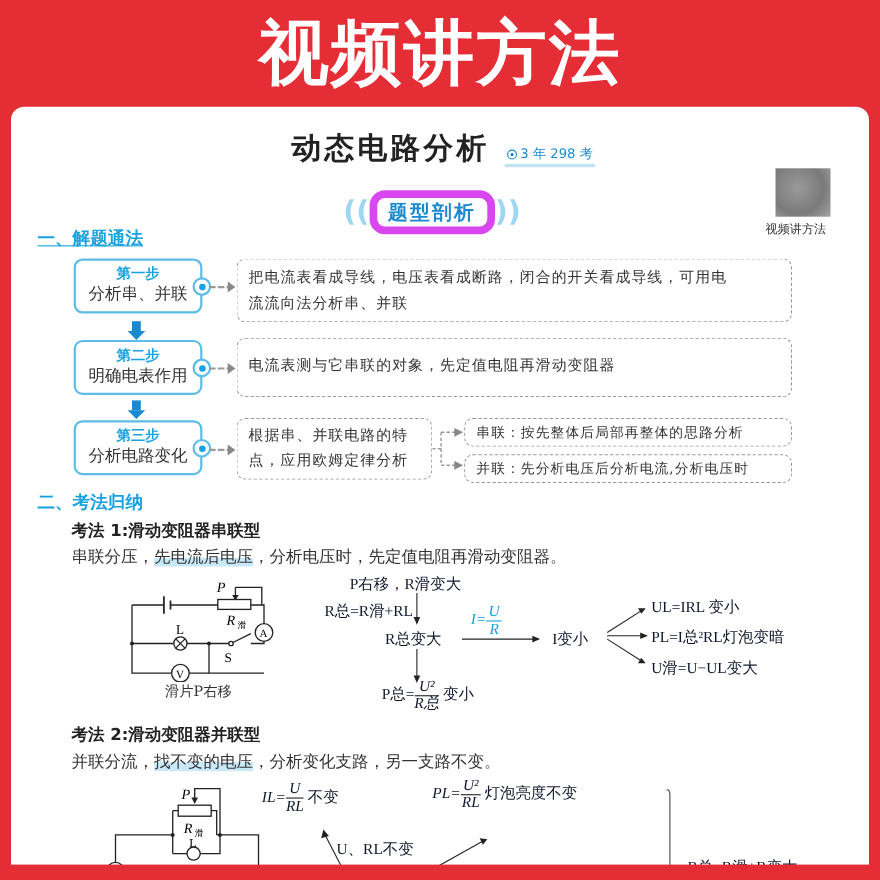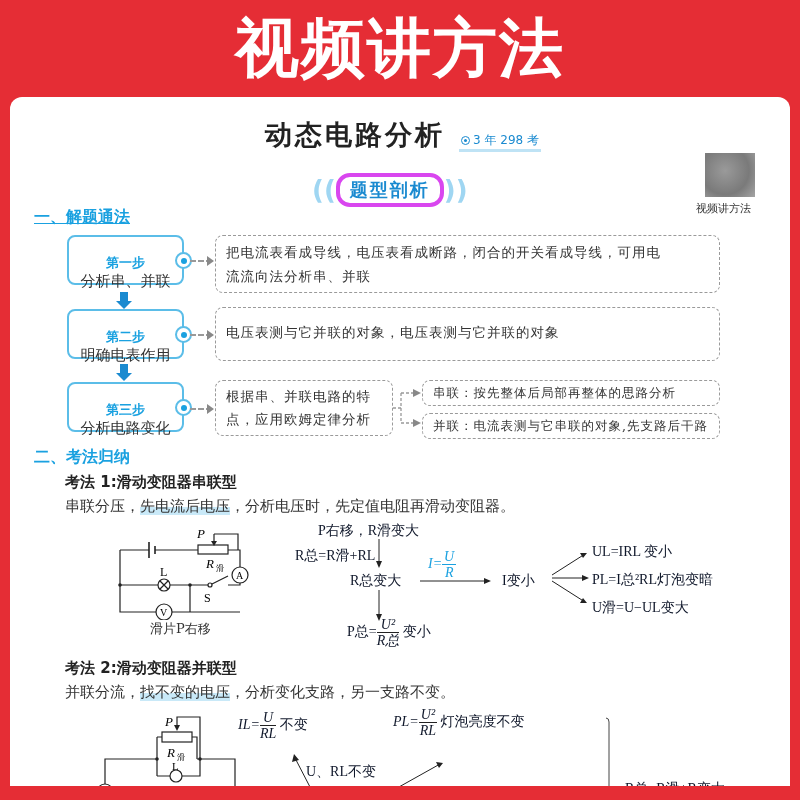--- a/index.html
+++ b/index.html
@@ -12,30 +12,30 @@
 
   .t-head { position: absolute; top: 20px; left: 225px; display: flex; align-items: baseline; }
   .t-num { color: #1aa1e0; font-size: 27px; font-weight: bold; }
   .t-name { color: #222; font-size: 27px; font-weight: bold; margin-left: 30px; letter-spacing: 3px; }
   .t-badge { margin-left: 14px; font-size: 12px; color: #1a8ad0; border-bottom: 3px solid #bfe3f5; padding: 0 2px; }
   .t-badge .dot { display: inline-block; width: 9px; height: 9px; border: 1.5px solid #1a8ad0; border-radius: 50%; position: relative; margin-right: 3px; vertical-align: -1px; }
   .t-badge .dot::after { content: ""; position: absolute; left: 1.5px; top: 1.5px; width: 3px; height: 3px; background: #1a8ad0; border-radius: 50%; }
 
   .pill-wrap { position: absolute; top: 76px; left: 302px; display: flex; align-items: center; }
   .pill-arc { color: #9fd6f2; font-size: 26px; font-weight: bold; line-height: 1; }
-  .pill { border: 4px solid #d946ef; border-radius: 14px; padding: 1px 10px; color: #1a8ad0; font-weight: bold; font-size: 18px; background: #fff; letter-spacing: 2px; }
+  .pill { border: 7px solid #d946ef; border-radius: 14px; padding: 1px 10px; color: #1a8ad0; font-weight: bold; font-size: 18px; background: #fff; letter-spacing: 2px; }
 
   .qr { position: absolute; top: 56px; left: 695px; width: 50px; height: 44px;
         background: radial-gradient(circle at 40% 40%, #9a9a9a, #7a7a7a 60%, #a5a5a5); filter: blur(0.6px); }
   .qr-label { position: absolute; top: 104px; left: 686px; font-size: 11px; color: #333; font-family: "DejaVu Serif", serif; }
 
   .sec-title { position: absolute; color: #1aa1e0; font-size: 16px; font-weight: bold; }
 
   .step { position: absolute; left: 57px; width: 117px; height: 50px; border: 2px solid #5bbde8; border-radius: 8px; text-align: center; background: #fff; }
-  .step .s1 { color: #1aa1e0; font-size: 13px; font-weight: bold; margin-top: 17px; }
+  .step .s1 { color: #1aa1e0; font-size: 13px; font-weight: bold; margin-top: 3px; }
   .step .s2 { color: #333; font-size: 15px; font-family: "DejaVu Serif", serif; }
   .step-dot { position: absolute; right: -10px; top: 15px; width: 17px; height: 17px; border-radius: 50%; background: #fff; border: 2px solid #5bbde8; }
   .step-dot::after { content: ""; position: absolute; left: 3.5px; top: 3.5px; width: 6px; height: 6px; background: #1aa1e0; border-radius: 50%; }
   .down-arrow { position: absolute; left: 106px; width: 16px; height: 18px; }
   .down-arrow::before { content: ""; position: absolute; left: 4px; top: 0; width: 8px; height: 9px; background: #1a8ad0; }
   .down-arrow::after { content: ""; position: absolute; left: 0; top: 9px; border-left: 8px solid transparent; border-right: 8px solid transparent; border-top: 8px solid #1a8ad0; }
 
   .dash-arrow { position: absolute; height: 2px; border-top: 2px dashed #999; }
   .dash-arrow::after { content: ""; position: absolute; right: -2px; top: -6px; border-top: 5px solid transparent; border-bottom: 5px solid transparent; border-left: 7px solid #888; }
 
@@ -92,21 +92,21 @@
 
   <div class="down-arrow" style="top:195px;"></div>
 
   <div class="step" style="top:212px;">
     <div class="s1">第二步</div>
     <div class="s2">明确电表作用</div>
     <div class="step-dot"></div>
   </div>
   <div class="dash-arrow" style="top:237px;left:180px;width:22px;"></div>
   <div class="dbox" style="top:210px;left:205px;width:505px;height:54px;padding-top:12px;">
-    <div>电压表测与它并联的对象，电压表测与它并联的对象</div>
+    <div>电流表测与它串联的对象，先定值电阻再滑动变阻器</div>
   </div>
 
   <div class="down-arrow" style="top:267px;"></div>
 
   <div class="step" style="top:285px;">
     <div class="s1">第三步</div>
     <div class="s2">分析电路变化</div>
     <div class="step-dot"></div>
   </div>
   <div class="dash-arrow" style="top:311px;left:180px;width:22px;"></div>
@@ -115,21 +115,21 @@
     <div>点，应用欧姆定律分析</div>
   </div>
   <svg class="svgabs" style="left:383px;top:290px;" width="30" height="46">
     <path d="M0 21 H8 M8 6 V36 M8 6 H22 M8 36 H22" stroke="#999" stroke-width="1.3" stroke-dasharray="3,2" fill="none"></path>
     <path d="M20 2 L28 6 L20 10 Z M20 32 L28 36 L20 40 Z" fill="#888"></path>
   </svg>
   <div class="dbox" style="top:283px;left:412px;width:298px;height:26px;line-height:16px;padding:4px 10px;font-size:12.5px;">
     <div>串联：按先整体后局部再整体的思路分析</div>
   </div>
   <div class="dbox" style="top:316px;left:412px;width:298px;height:26px;line-height:16px;padding:4px 10px;font-size:12.5px;">
-    <div>并联：电流表测与它串联的对象,先支路后干路</div>
+    <div>并联：先分析电压后分析电流,分析电压时</div>
   </div>
 
   <div class="sec-title" style="top:350px;left:24px;">二、考法归纳</div>
   <div class="sub-title" style="top:376px;left:55px;">考法 1:滑动变阻器串联型</div>
   <div class="para" style="top:400px;left:55px;">
     <span>串联分压，</span><span class="hl">先电流后电压</span><span>，分析电压时，先定值电阻再滑动变阻器。</span>
   </div>
 
   <svg class="svgabs" style="left:100px;top:423px;" width="140" height="100">
     <g stroke="#222" stroke-width="1.2" fill="none">

